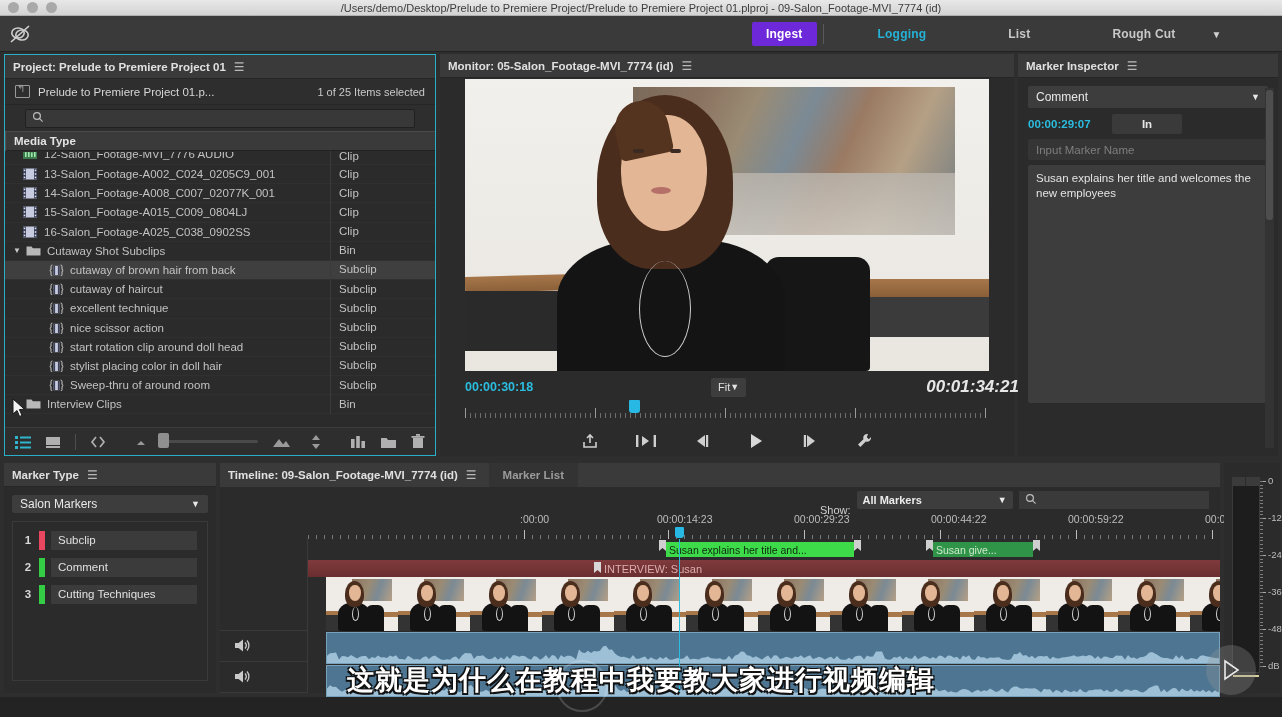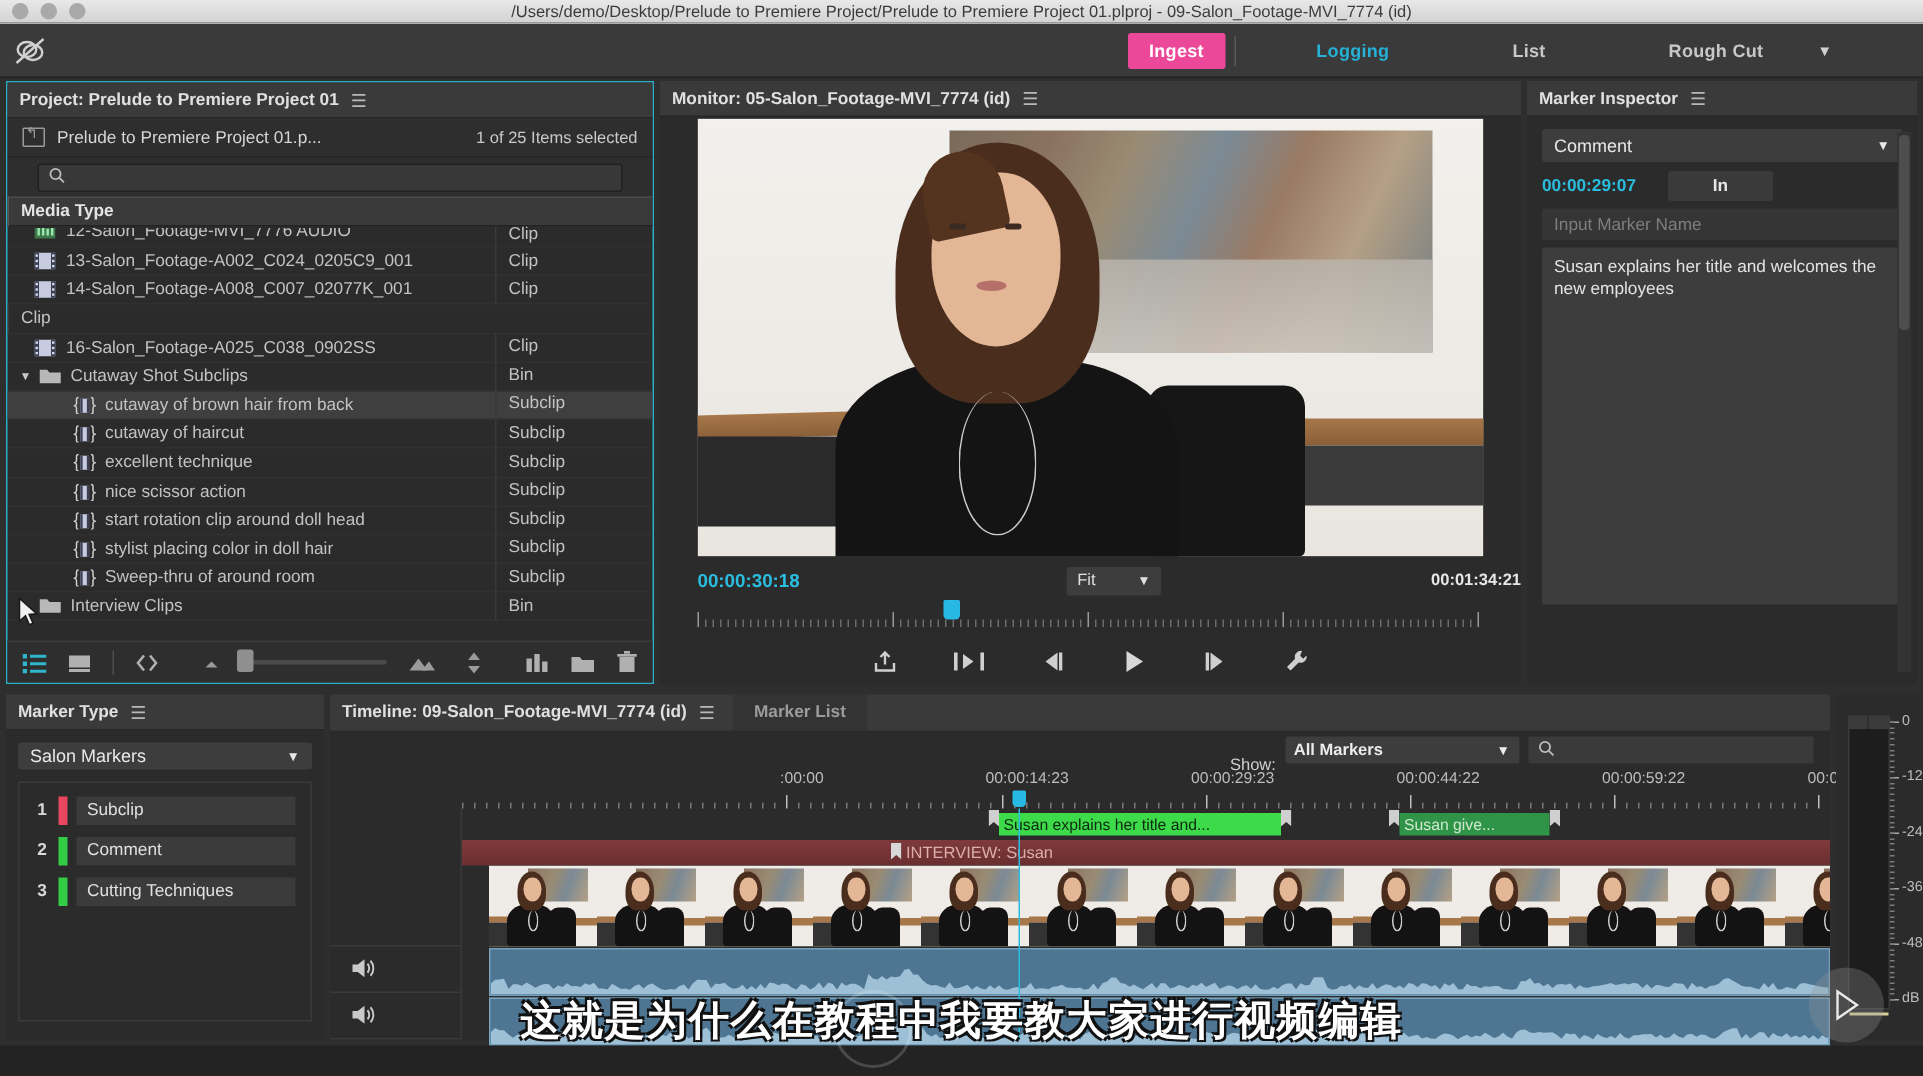--- a/index.html
+++ b/index.html
@@ -34,21 +34,21 @@
   }
   .pl-logo {
     position: absolute; left: 8px; top: 6px; width: 24px; height: 24px;
     color: #cfcfcf;
   }
   .ws-tabs { position: absolute; left: 752px; top: 0; height: 36px; display: flex; align-items: center; }
   .ws-tab {
     font-size: 12px; font-weight: bold; color: #c8c8c8;
     padding: 5px 14px; border-radius: 2px; letter-spacing: .2px;
   }
-  .ws-tab.active { background: #ec4899; color: #ffffff; }
+  .ws-tab.active { background: #6d28d9; color: #ffffff; }
   .ws-tab.accent { color: #25b2d6; }
   .ws-sep { width: 1px; height: 20px; background: #5a5a5a; margin: 0 6px; }
   .ws-caret { margin-left: 22px; color: #cfcfcf; font-size: 10px; }
 
   
   .panel { position: absolute; background: #2b2b2b; }
   .panel-head {
     height: 24px; background: #3a3a3a; display: flex; align-items: center;
     padding: 0 8px; border-bottom: 1px solid #262626;
   }
@@ -117,21 +117,21 @@
 
   
   #monitor-panel { left: 440px; top: 54px; width: 574px; height: 402px; background: #2b2b2b; }
   .mon-video {
     position: absolute; left: 25px; top: 25px; width: 524px; height: 292px;
     background: #000;
   }
   .mon-stage { position: absolute; inset: 0; overflow: hidden; background: #151515; }
   .mon-bar { position: absolute; left: 0; top: 322px; width: 100%; height: 22px; display: flex; align-items: center; }
   .tc-cyan { font-size: 12.5px; color: #2bbde0; font-weight: bold; font-family: "Liberation Sans", sans-serif; }
-  .tc-white { font-size: 11px; color: #e7e7e7; font-weight: bold; }
+  .tc-white { font-size: 17px; color: #e7e7e7; font-weight: bold; font-style: italic; }
   .fit-drop {
     width: 72px; height: 19px; background: #3d3d3d; border-radius: 2px;
     display: flex; align-items: center; justify-content: space-between;
     padding: 0 7px; font-size: 11px; color: #e0e0e0;
   }
   .mon-ruler { position: absolute; left: 25px; top: 350px; width: 524px; height: 14px; }
   .tick { position: absolute; bottom: 0; width: 1px; background: #6c6c6c; }
   .playhead-mon {
     position: absolute; width: 11px; height: 13px; background: #27b9e3;
     border-radius: 1px 1px 3px 3px; top: -4px;
@@ -379,20 +379,34 @@
                 <rect x="0.7" y="8.6" width="1.6" height="1.6" fill="#d9dced"></rect>
                 <rect x="11.7" y="1.6" width="1.6" height="1.6" fill="#d9dced"></rect>
                 <rect x="11.7" y="5.2" width="1.6" height="1.6" fill="#d9dced"></rect>
                 <rect x="11.7" y="8.6" width="1.6" height="1.6" fill="#d9dced"></rect>
               </svg></span>
             <span>14-Salon_Footage-A008_C007_02077K_001</span>
           </div>
           <div class="rtype">Clip</div>
         </div>
         <div class="row">
+          <div class="rname ind1">
+            <span class="ic"><svg width="14" height="12" viewBox="0 0 14 12">
+                <rect x="0" y="0.5" width="14" height="11" fill="#c6cbe0"></rect>
+                <rect x="0" y="0.5" width="3" height="11" fill="#3a3f55"></rect>
+                <rect x="11" y="0.5" width="3" height="11" fill="#3a3f55"></rect>
+                <rect x="0.7" y="1.6" width="1.6" height="1.6" fill="#d9dced"></rect>
+                <rect x="0.7" y="5.2" width="1.6" height="1.6" fill="#d9dced"></rect>
+                <rect x="0.7" y="8.6" width="1.6" height="1.6" fill="#d9dced"></rect>
+                <rect x="11.7" y="1.6" width="1.6" height="1.6" fill="#d9dced"></rect>
+                <rect x="11.7" y="5.2" width="1.6" height="1.6" fill="#d9dced"></rect>
+                <rect x="11.7" y="8.6" width="1.6" height="1.6" fill="#d9dced"></rect>
+              </svg></span>
+            <span>15-Salon_Footage-A015_C009_0804LJ</span>
+          </div>
           <div class="rtype">Clip</div>
         </div>
         <div class="row">
           <div class="rname ind1">
             <span class="ic"><svg width="14" height="12" viewBox="0 0 14 12">
                 <rect x="0" y="0.5" width="14" height="11" fill="#c6cbe0"></rect>
                 <rect x="0" y="0.5" width="3" height="11" fill="#3a3f55"></rect>
                 <rect x="11" y="0.5" width="3" height="11" fill="#3a3f55"></rect>
                 <rect x="0.7" y="1.6" width="1.6" height="1.6" fill="#d9dced"></rect>
                 <rect x="0.7" y="5.2" width="1.6" height="1.6" fill="#d9dced"></rect>

